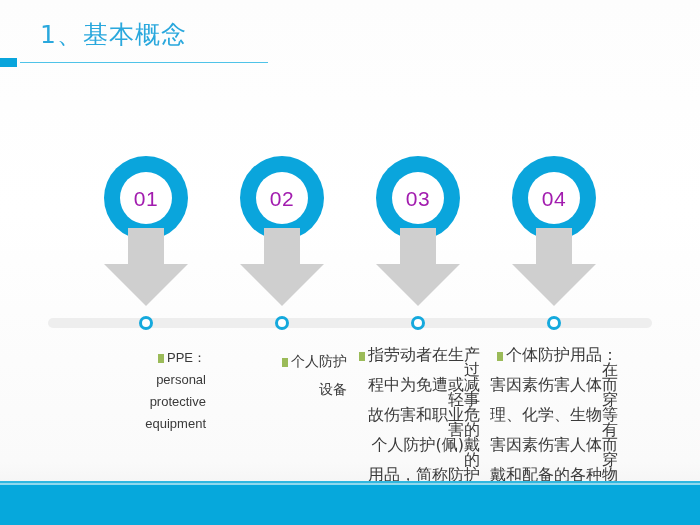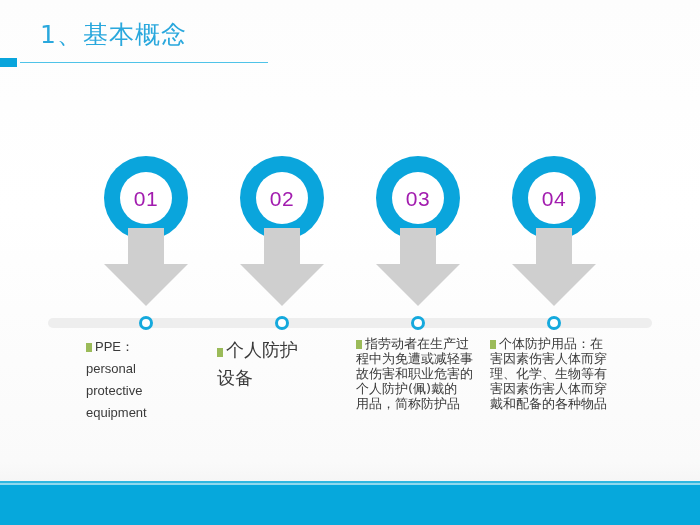--- a/index.html
+++ b/index.html
@@ -112,46 +112,46 @@
     width: 14px;
     height: 14px;
     border-radius: 50%;
     background: #ffffff;
     border: 3.5px solid #15a9dd;
     box-sizing: border-box;
   }
 
   .caption {
     position: absolute;
-    top: 336px;
-    text-align: left;
+    top: 347px;
+    text-align: right;
     color: #3a3a3a;
     box-sizing: border-box;
   }
   .bullet {
     display: inline-block;
     width: 6px;
     height: 9px;
     background: #9bbb59;
     margin-right: 3px;
     vertical-align: -1px;
   }
 
   .cap-en {
     font-size: 13px;
     line-height: 22px;
     font-family: "Liberation Sans", "DejaVu Sans", sans-serif;
   }
   .cap-big {
-    font-size: 18px;
+    font-size: 14px;
     line-height: 28px;
     font-family: "DejaVu Sans", "Liberation Sans", sans-serif;
   }
   .cap-small {
-    font-size: 13px;
+    font-size: 16px;
     line-height: 15px;
     font-family: "DejaVu Sans", "Liberation Sans", sans-serif;
   }
 
   
   .bottom-hairline {
     position: absolute;
     left: 0;
     top: 481px;
     width: 700px;

